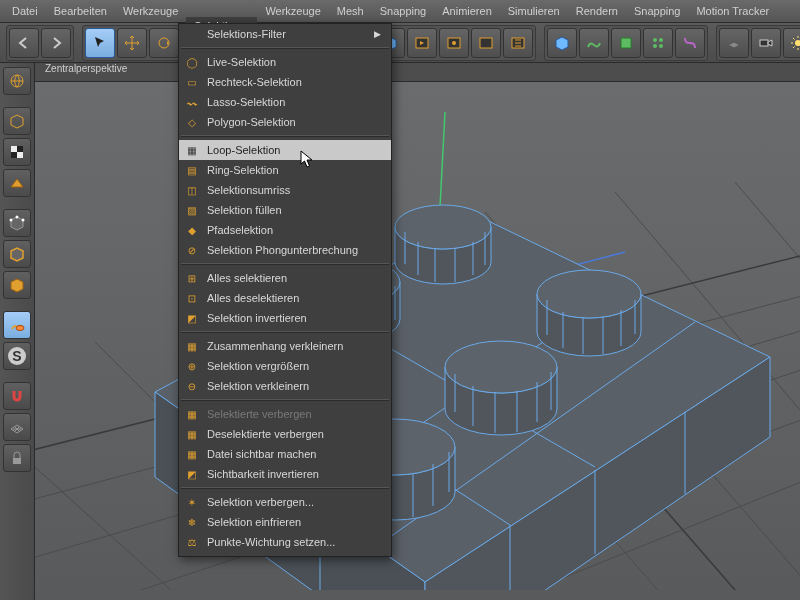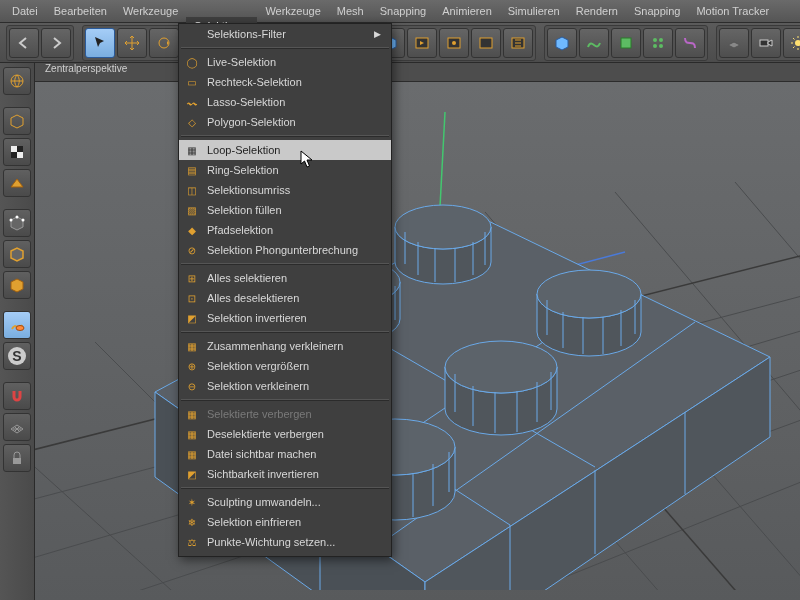--- a/index.html
+++ b/index.html
@@ -474,21 +474,21 @@
       <span class="dd-ico" style="color: rgb(224, 160, 48);">▦</span>
       <span>Datei sichtbar machen</span>
     </div>
     <div class="dd-row">
       <span class="dd-ico" style="color: rgb(224, 160, 48);">◩</span>
       <span>Sichtbarkeit invertieren</span>
     </div>
     <div class="dd-sep"></div>
     <div class="dd-row">
       <span class="dd-ico" style="color: rgb(224, 160, 48);">✶</span>
-      <span>Sculpting umwandeln...</span>
+      <span>Selektion verbergen...</span>
     </div>
     <div class="dd-row">
       <span class="dd-ico" style="color: rgb(224, 160, 48);">❄</span>
       <span>Selektion einfrieren</span>
     </div>
     <div class="dd-row">
       <span class="dd-ico" style="color: rgb(224, 160, 48);">⚖</span>
       <span>Punkte-Wichtung setzen...</span>
     </div>
   </div>

